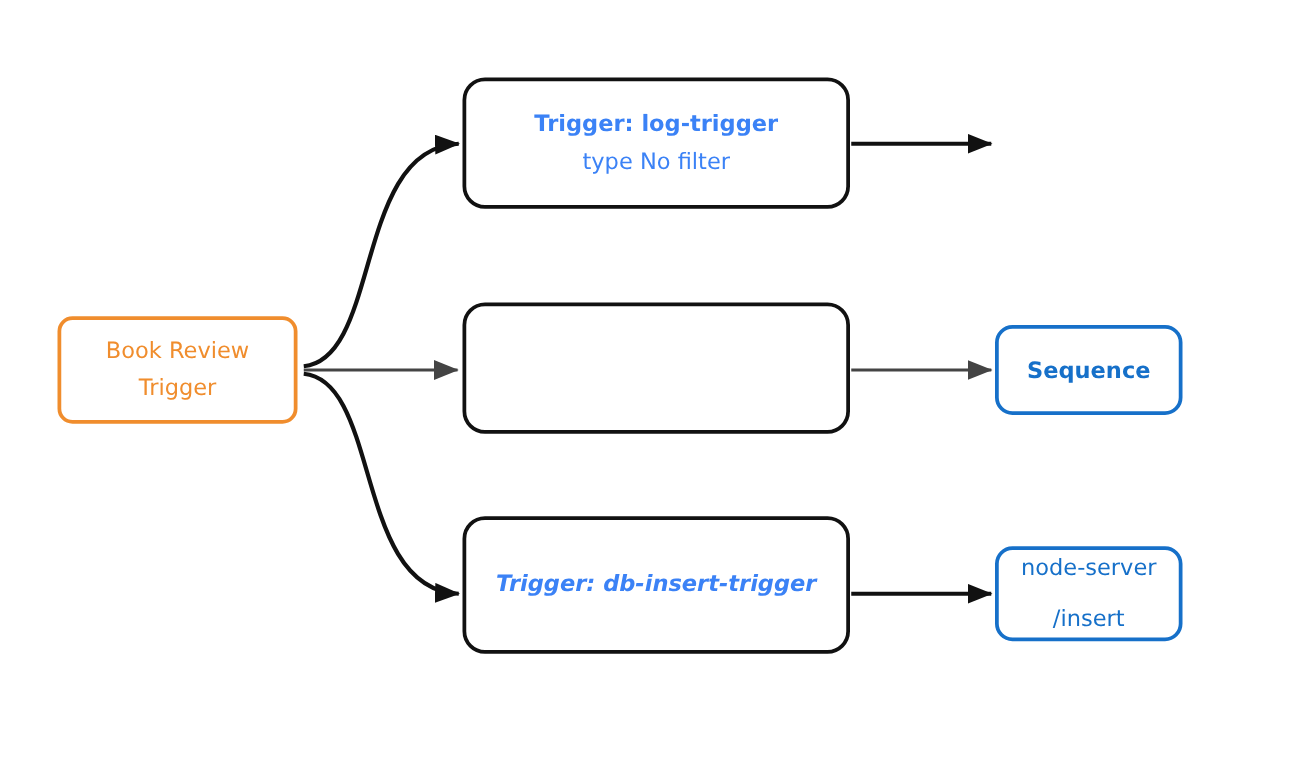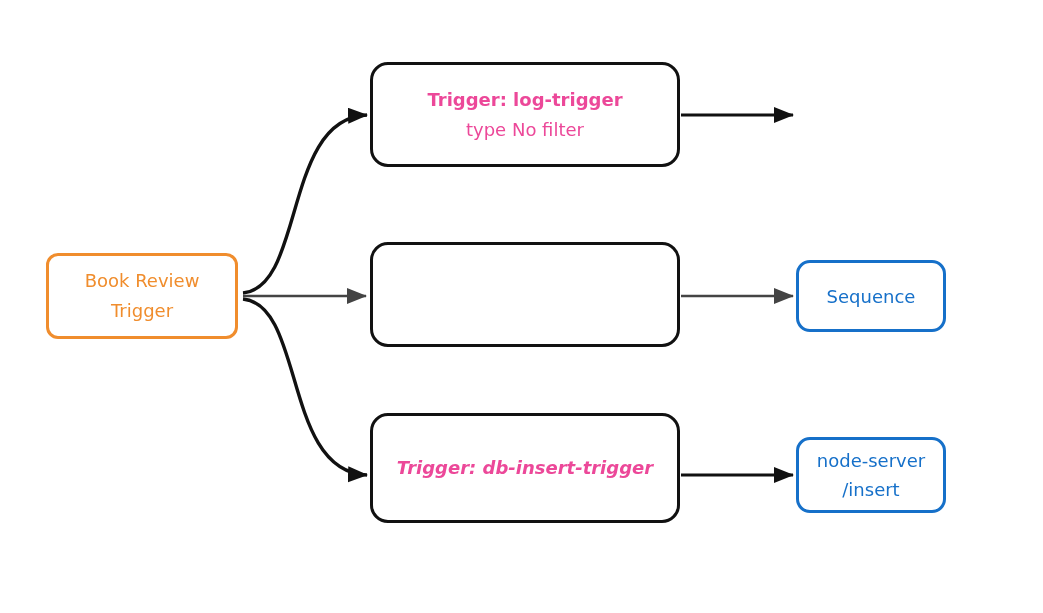--- a/index.html
+++ b/index.html
@@ -26,21 +26,21 @@
     position: absolute;
     display: flex;
     flex-direction: column;
     justify-content: center;
     align-items: center;
     text-align: center;
     background: #ffffff;
     box-sizing: border-box;
     font-size: 18px;
     line-height: 30px;
-    color: #ec4899;
+    color: #3b82f6;
   }
   .broker {
     left: 46px; top: 253px;
     width: 192px; height: 86px;
     border: 3px solid #f08d2d;
     border-radius: 12px;
     color: #f08d2d;
   }
   .trigger {
     left: 370px;
@@ -54,22 +54,22 @@
   .trigger b { font-weight: 700; }
   .sink {
     left: 796px;
     width: 150px;
     border: 3px solid #1670c9;
     border-radius: 14px;
     color: #1670c9;
     line-height: 29px;
   }
   .sink-1 { top: 79px;  height: 72px; }
-  .sink-2 { top: 260px; height: 72px; }
-  .sink-3 { top: 437px; height: 76px; }
+  .sink-2 { top: 260px; height: 72px; font-weight: bold; }
+  .sink-3 { top: 437px; height: 76px; justify-content: space-between; }
   .line { white-space: nowrap; }
 </style>
 </head>
 <body>
 
 <div class="canvas">
 
   <svg class="edges" viewBox="0 0 1043 613">
     <defs>
       <marker id="ah-black" markerUnits="userSpaceOnUse" markerWidth="22" markerHeight="18" refX="19" refY="8" orient="auto">

